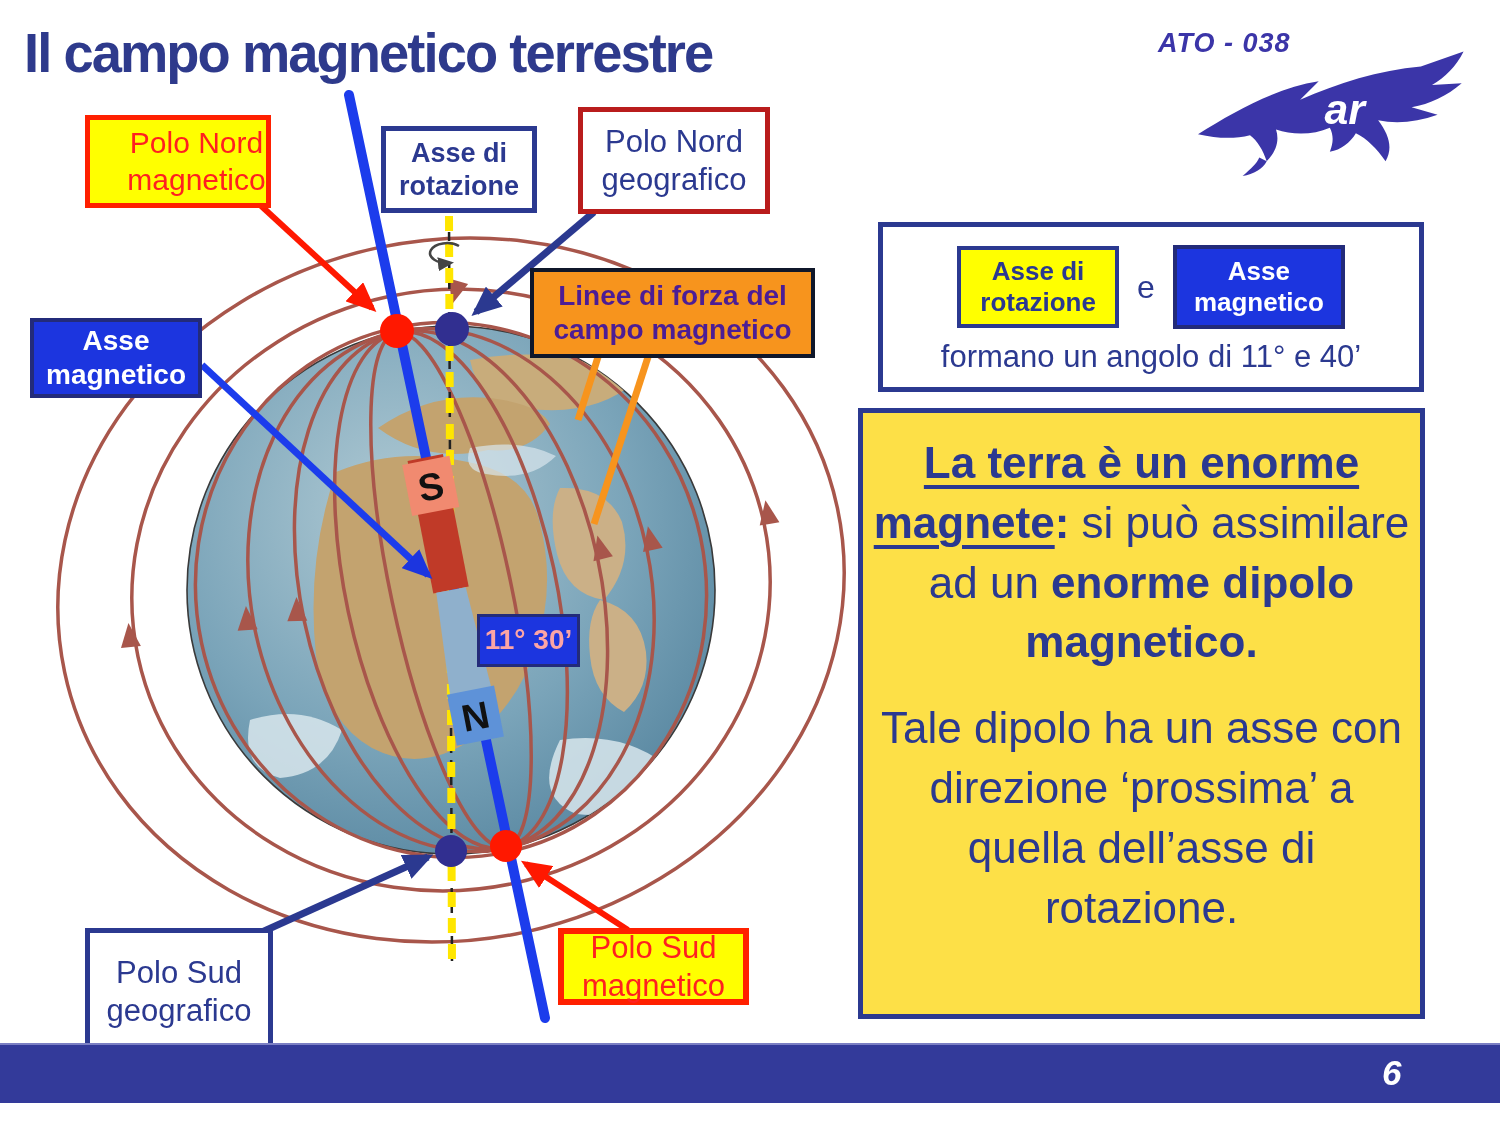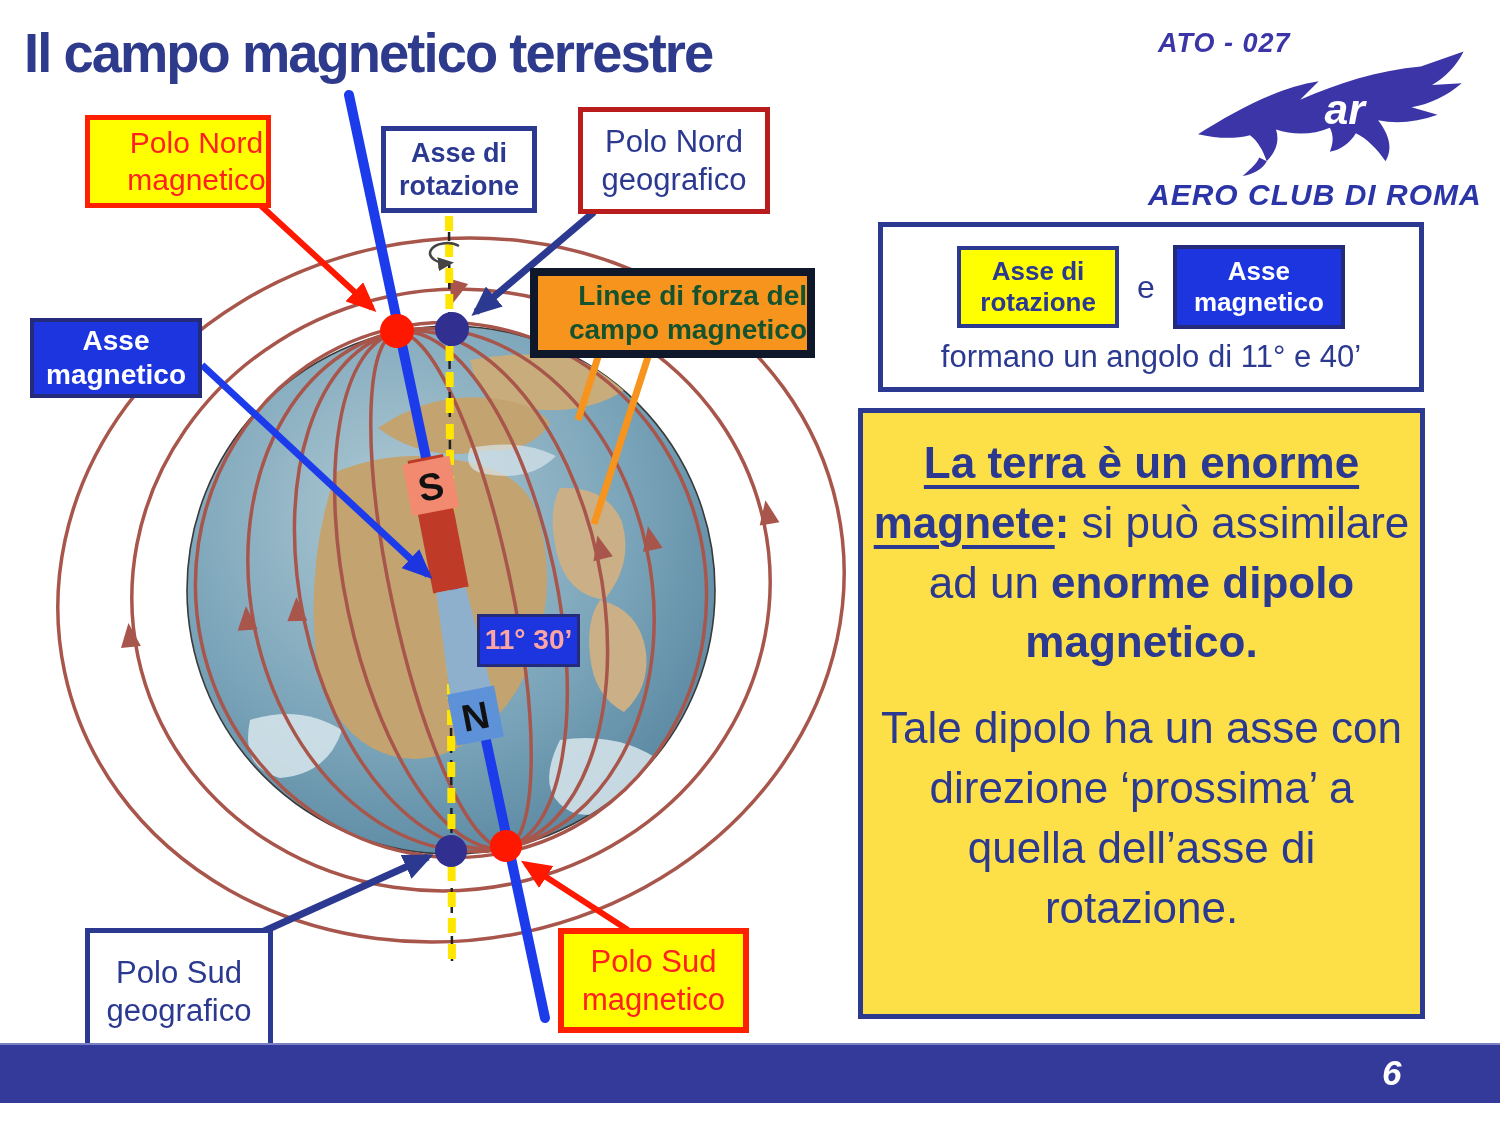--- a/index.html
+++ b/index.html
@@ -21,29 +21,29 @@
 
   
   .box{position:absolute;z-index:3;display:flex;align-items:center;justify-content:center;
        text-align:center;line-height:1.22;box-sizing:border-box;background:#ffffff;}
   #lbl-pnm{left:85px;top:115px;width:186px;height:93px;background:#FFFF00;border:5px solid #FF2000;
            color:#FF2020;font-size:30px;padding-left:37px;}
   #lbl-adr{left:381px;top:126px;width:156px;height:87px;border:5px solid #2B3990;
            color:#2B3990;font-size:27px;font-weight:bold;}
   #lbl-png{left:578px;top:107px;width:192px;height:107px;border:5px solid #b91c1c;
            color:#2B3990;font-size:31px;}
-  #lbl-ldf{left:530px;top:268px;width:285px;height:90px;background:#F7941D;border:8px solid #0f172a;
-           color:#14532d;font-size:28px;font-weight:bold;text-align:right;}
+  #lbl-ldf{left:530px;top:268px;width:285px;height:90px;background:#F7941D;border:4px solid #0f172a;
+           color:#4c1d95;font-size:28px;font-weight:bold;}
   #lbl-am{left:30px;top:318px;width:172px;height:80px;background:#1C35DF;border:4px solid #232B7A;
           color:#ffffff;font-size:28px;font-weight:bold;}
   #lbl-angle{left:477px;top:602px;width:103px;height:53px;background:#1C35DF;border:3px solid #232B7A;
              color:#fca5a5;font-size:28px;font-weight:bold;margin-top:12px;}
   #lbl-psg{left:85px;top:928px;width:188px;height:128px;border:5px solid #2B3990;
            color:#2B3990;font-size:31px;}
-  #lbl-psm{left:558px;top:928px;width:191px;height:105px;background:#FFFF00;border:6px solid #FF2000;
+  #lbl-psm{left:558px;top:928px;width:191px;height:77px;background:#FFFF00;border:6px solid #FF2000;
            color:#FF2020;font-size:31px;}
 
   
   #angle-panel{left:878px;top:222px;width:546px;height:170px;border:5px solid #2B3990;background:#ffffff;
                z-index:3;display:block;box-sizing:border-box;}
   #angle-row{position:absolute;left:0;top:18px;width:100%;display:flex;align-items:center;justify-content:center;gap:18px;}
   .mini-box{display:flex;align-items:center;justify-content:center;text-align:center;line-height:1.2;
             font-weight:bold;font-size:26px;box-sizing:border-box;}
   #mini-rot{width:162px;height:82px;background:#FFFF00;border:4px solid #2B3990;color:#2B3990;}
   #mini-mag{width:172px;height:84px;background:#1C35DF;border:4px solid #232B7A;color:#ffffff;}
@@ -62,31 +62,30 @@
   #footer-text{position:absolute;left:30px;top:8px;font-size:35px;font-weight:bold;font-style:italic;color:#ffffff;}
   #footer-page{position:absolute;left:1382px;top:8px;font-size:35px;font-weight:bold;font-style:italic;color:#ffffff;}
 </style>
 </head>
 <body>
 
 <div id="slide">
 
   <div class="abs" id="title">Il campo magnetico terrestre</div>
 
-  <div class="abs" id="ato">ATO - 027</div>
+  <div class="abs" id="ato">ATO - 038</div>
   <svg class="abs" id="eagle" width="300" height="130" viewBox="0 0 300 140">
     <path fill="#3B35A8" d="M10 95 C 50 70 95 45 140 38 L 120 58 C 160 40 205 26 250 22 L 296 6
          C 288 22 276 34 262 42 L 294 40 C 278 54 260 62 240 66 L 268 74
          C 246 82 224 84 204 80 C 216 96 220 110 212 124 C 202 110 192 100 180 94
          C 174 104 164 112 152 114 C 156 104 156 96 152 88 C 134 96 112 96 94 90
          C 98 102 94 114 84 124 C 80 112 74 102 66 96 C 50 100 32 100 10 95 z"></path>
     <path fill="#3B35A8" d="M84 124 C 80 132 70 138 58 140 C 68 131 73 127 76 120 z"></path>
     <text x="168" y="84" font-size="46" font-weight="bold" font-style="italic" fill="#ffffff" text-anchor="middle">ar</text>
   </svg>
-  <div class="abs" id="club">AERO CLUB DI ROMA</div>
 
   <svg class="abs" id="diagram-svg" width="860" height="1125" viewBox="0 0 860 1125">
     <defs>
       <radialGradient id="sea" cx="40%" cy="35%" r="80%">
         <stop offset="0%" stop-color="#AFC9D3"></stop>
         <stop offset="55%" stop-color="#7AA4B9"></stop>
         <stop offset="100%" stop-color="#4E7E99"></stop>
       </radialGradient>
       <clipPath id="globeClip">
           <circle cx="451" cy="590" r="264"></circle>

